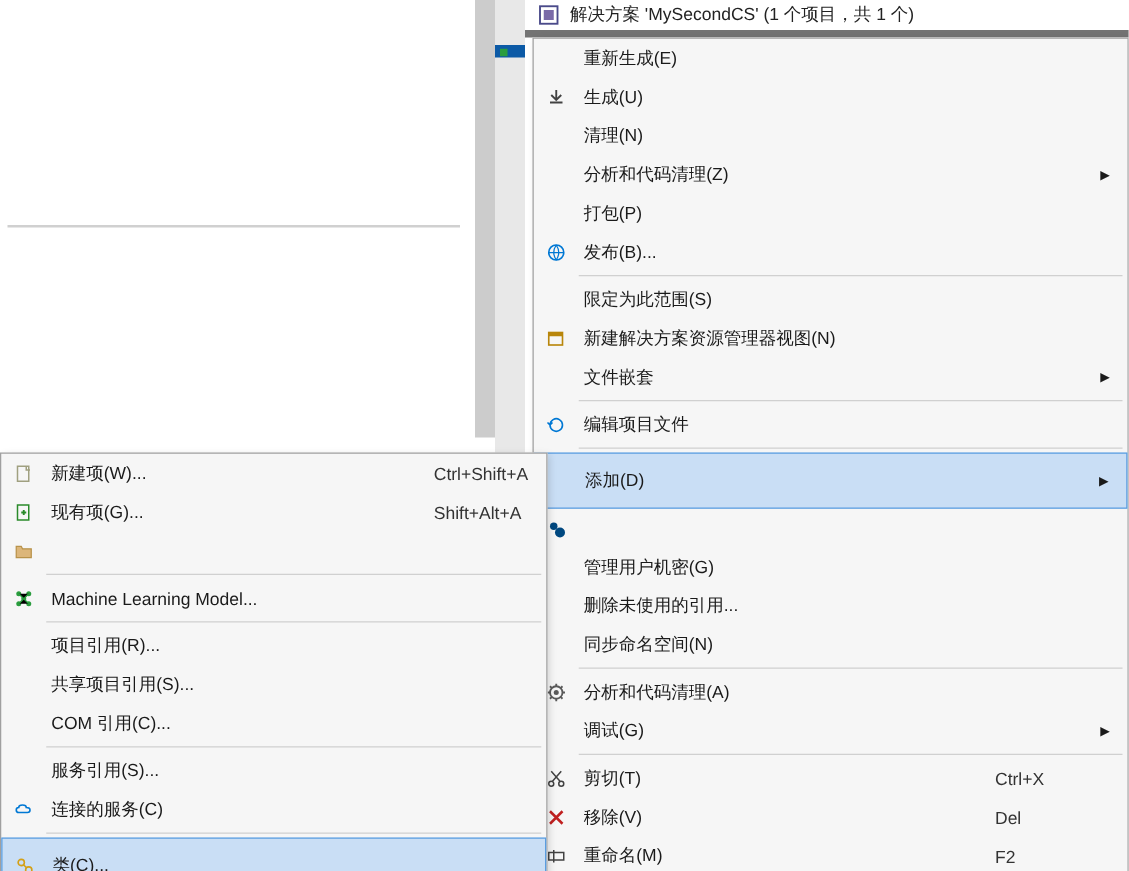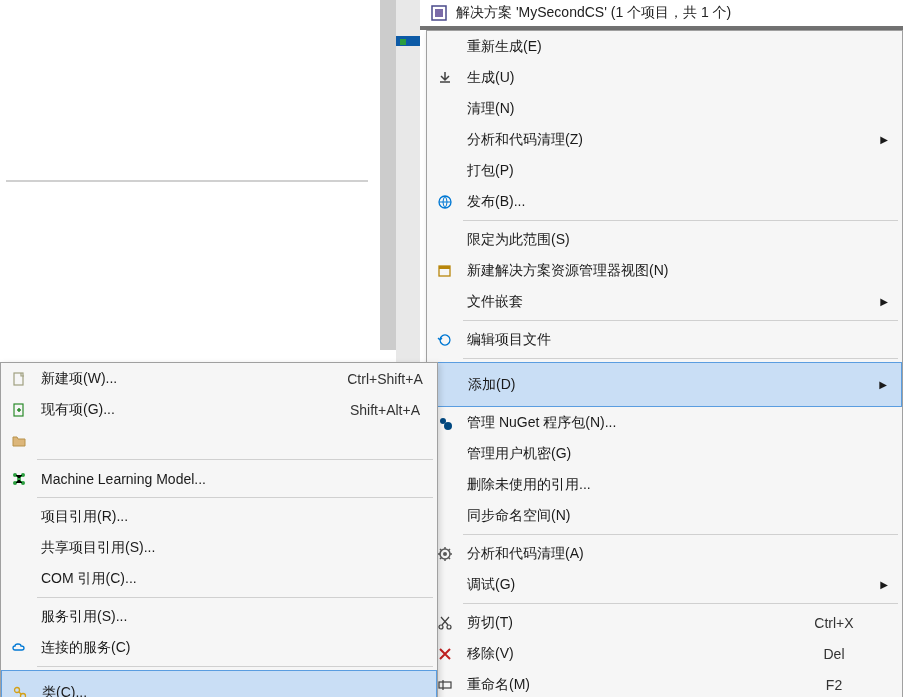--- a/index.html
+++ b/index.html
@@ -43,21 +43,21 @@
       height: 2px;
       background: #d0d0d0;
     }
     .solution-header {
       position: absolute;
       left: 420px; top: 0;
       width: 483px; height: 30px;
       display: flex;
       align-items: center;
       background: #fff;
-      border-bottom: 4px solid #737373;
+      border-bottom: 6px solid #737373;
       padding-left: 10px;
       gap: 8px;
     }
     .solution-header .txt { color: #222; }
     .ctx-right {
       position: absolute;
       left: 426px; top: 30px;
       width: 477px;
       background: #f6f6f6;
       border: 1px solid #a0a0a0;
@@ -94,21 +94,21 @@
     }
     .label-col {
       flex: 1;
       color: #1a1a1a;
       padding-left: 4px;
     }
     .shortcut-col {
       color: #333;
       padding-right: 4px;
       min-width: 80px;
-      text-align: center;
+      text-align: left;
     }
     .arrow-col {
       width: 16px;
       text-align: center;
       color: #1a1a1a;
       font-size: 10px;
     }
     .sep {
       height: 1px;
       background: #d0d0d0;
@@ -212,21 +212,20 @@
     <span class="label-col">添加(D)</span>
     <span class="arrow-col">▶</span>
   </div>
   <div class="menu-item">
     <span class="icon-col">
       <svg width="16" height="16" viewBox="0 0 16 16">
           <circle cx="6" cy="6" r="3" fill="#004880"></circle>
           <circle cx="11" cy="11" r="4" fill="#004880"></circle>
         </svg>
     </span>
-    <span class="label-col">管理 NuGet 程序包(N)...</span>
     <span class="arrow-col"></span>
   </div>
   <div class="menu-item">
     <span class="icon-col"></span>
     <span class="label-col">管理用户机密(G)</span>
     <span class="arrow-col"></span>
   </div>
   <div class="menu-item">
     <span class="icon-col"></span>
     <span class="label-col">删除未使用的引用...</span>

